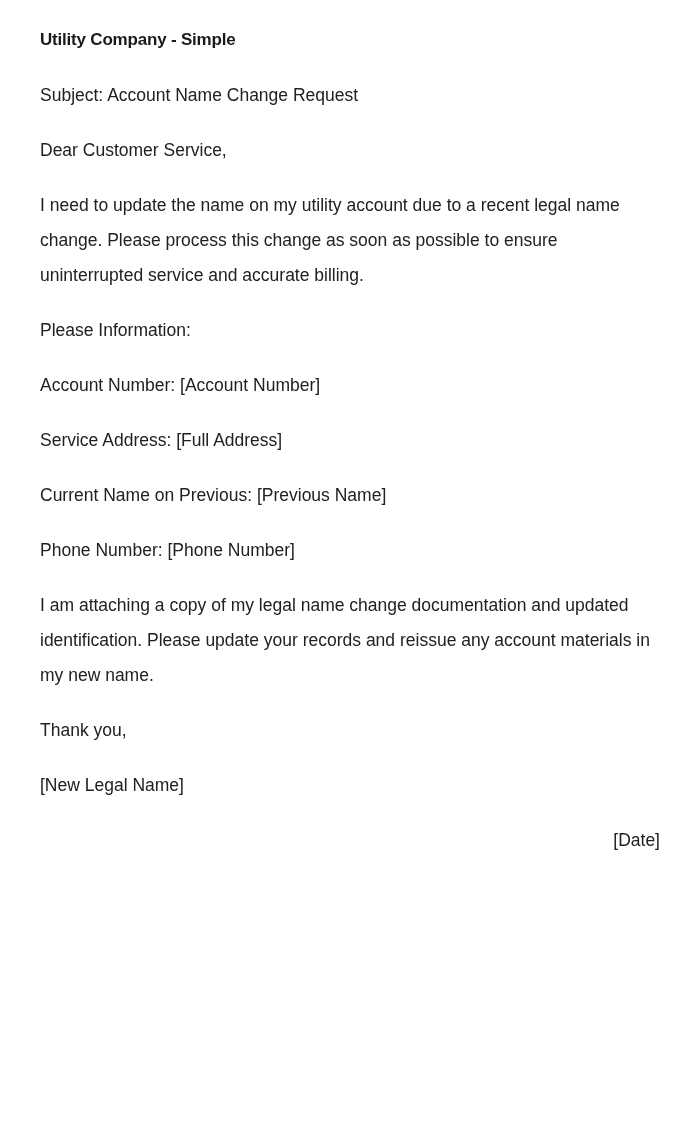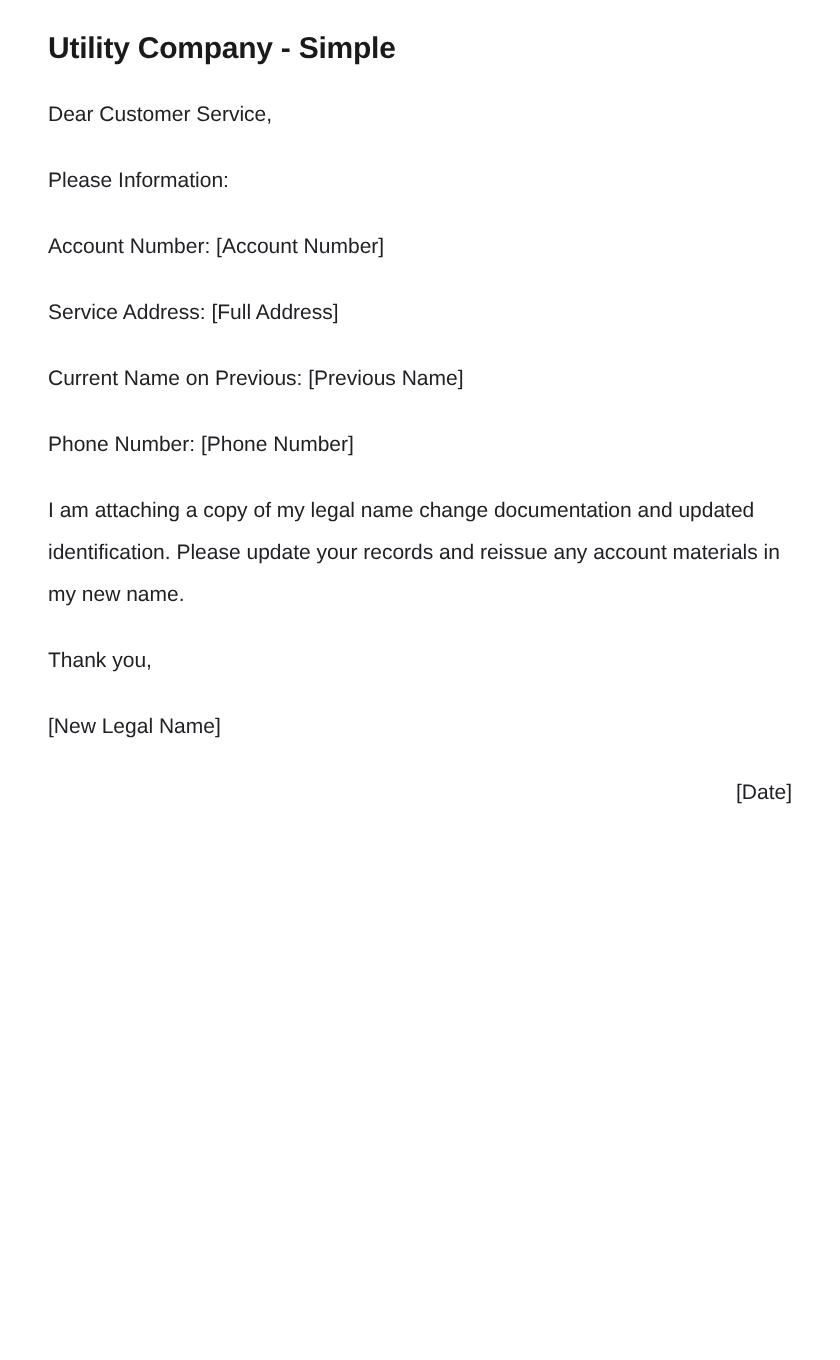--- a/index.html
+++ b/index.html
@@ -13,21 +13,21 @@
     font-family: "Liberation Sans", sans-serif;
     color: #202124;
     -webkit-font-smoothing: antialiased;
   }
   .document {
     box-sizing: border-box;
     width: 700px;
     padding: 24px 40px 30px 40px;
   }
   .doc-title {
-    font-size: 25px;
+    font-size: 17px;
     line-height: 32px;
     font-weight: bold;
     color: #1a1a1a;
     margin: 0 0 22px 0;
     letter-spacing: -0.2px;
   }
   .para {
     font-size: 17.5px;
     line-height: 35px;
     color: #202124;
@@ -38,21 +38,23 @@
     margin-bottom: 0;
     text-align: right;
   }
 </style>
 </head>
 <body>
 
 <div class="document">
   <h1 class="doc-title">Utility Company - Simple</h1>
 
+  <p class="para">Subject: Account Name Change Request</p>
   <p class="para">Dear Customer Service,</p>
+  <p class="para">I need to update the name on my utility account due to a recent legal name change. Please process this change as soon as possible to ensure uninterrupted service and accurate billing.</p>
   <p class="para">Please Information:</p>
   <p class="para">Account Number: [Account Number]</p>
   <p class="para">Service Address: [Full Address]</p>
   <p class="para">Current Name on Previous: [Previous Name]</p>
   <p class="para">Phone Number: [Phone Number]</p>
   <p class="para">I am attaching a copy of my legal name change documentation and updated identification. Please update your records and reissue any account materials in my new name.</p>
   <p class="para">Thank you,</p>
   <p class="para">[New Legal Name]</p>
   <p class="para">[Date]</p>
 </div>

